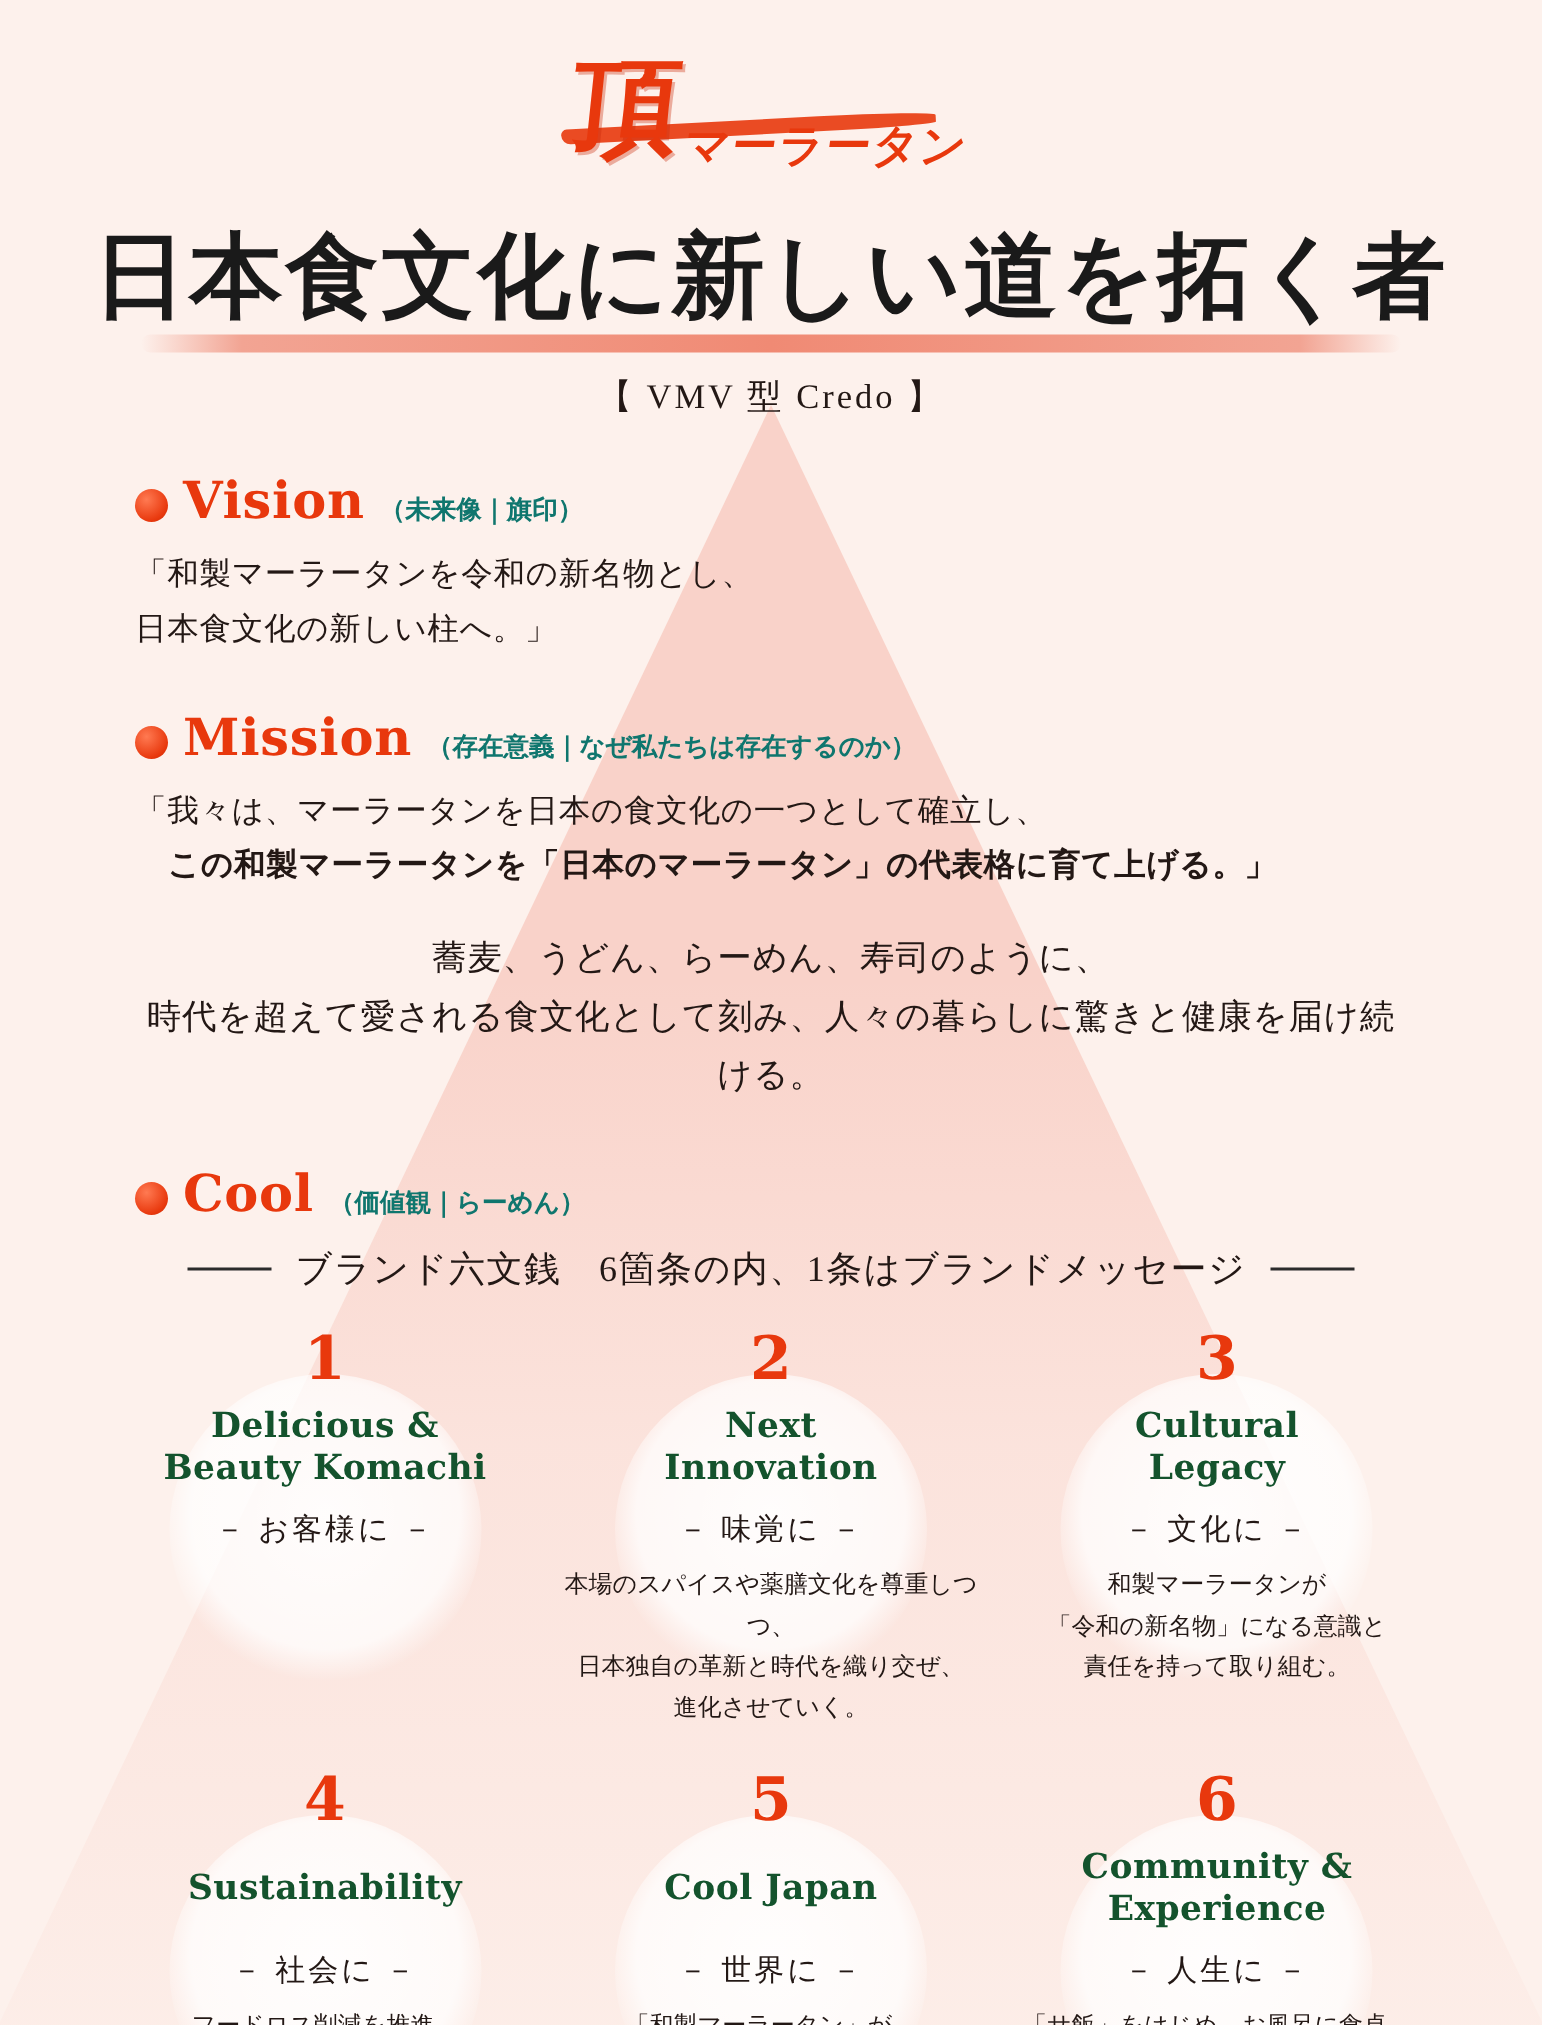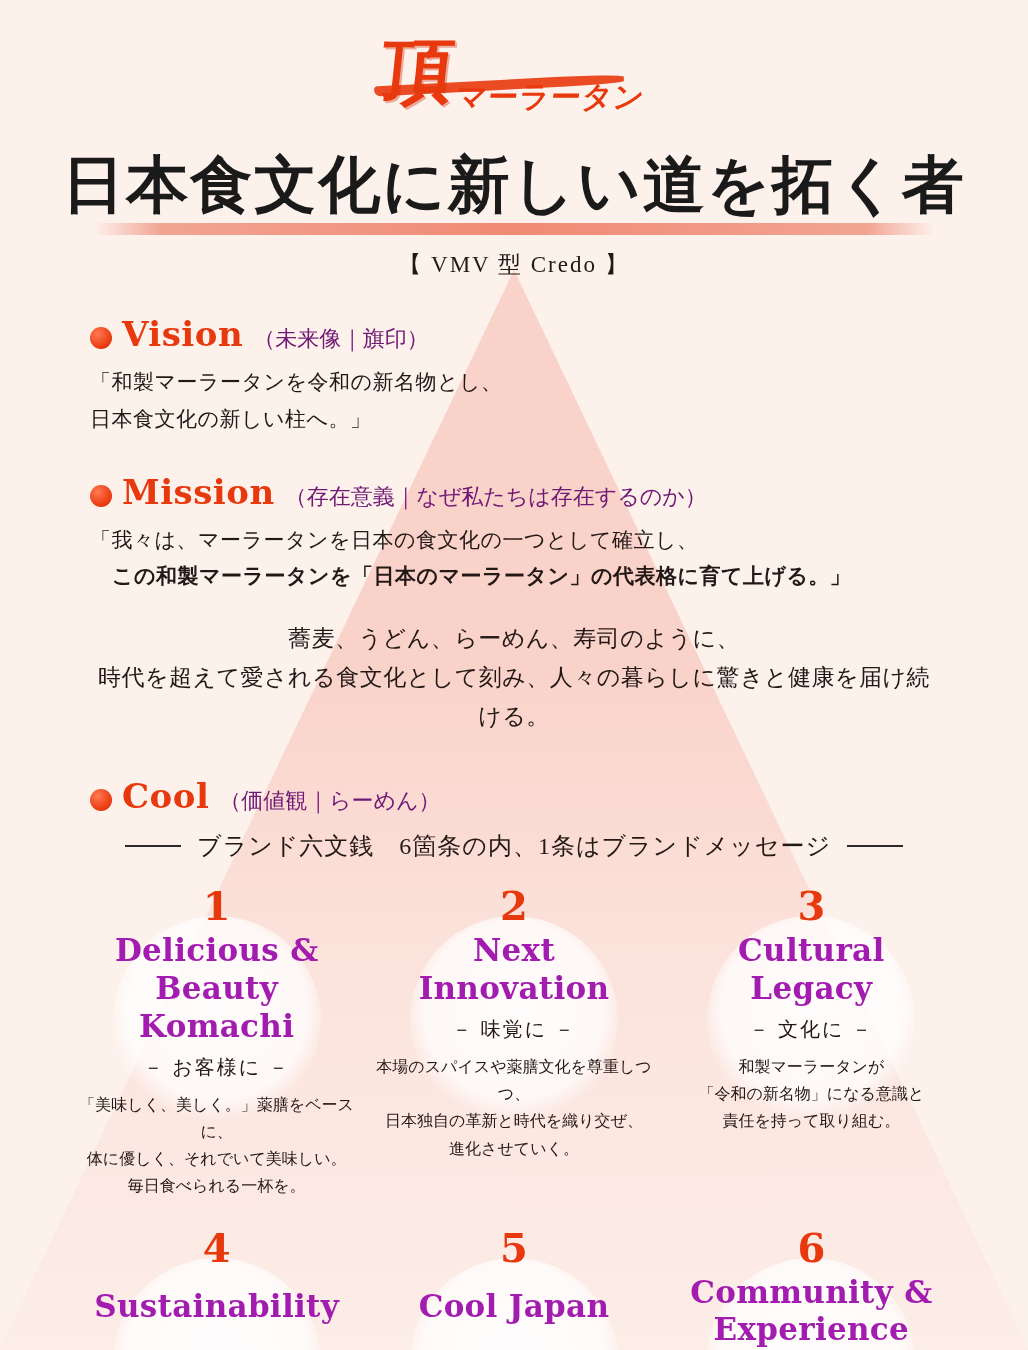--- a/index.html
+++ b/index.html
@@ -80,21 +80,21 @@
   .sec-head{display:flex;align-items:baseline;gap:10px;text-align:right;}
   .dot{
     width:22px;height:22px;border-radius:50%;
     background:radial-gradient(circle at 35% 32%, #ff7a52 0%, #e8380d 70%, #c22a06 100%);
     display:inline-block;flex:0 0 auto;position:relative;top:3px;
   }
   .sec-title{
     font-family:"DejaVu Serif",serif;
     font-size:34px;font-weight:bold;color:#e8380d;letter-spacing:.5px;
   }
-  .sec-sub{font-size:22px;color:#701a75;}
+  .sec-sub{font-size:17px;color:#0f766e;font-weight:bold;}
   .sec-body{
     margin-top:10px;font-size:21px;line-height:1.75;color:#231815;letter-spacing:.5px;
   }
   .sec-body .indent{padding-left:22px;display:block;font-weight:bold;}
   .mission-emph{
     margin-top:24px;text-align:center;font-weight:normal;font-size:23px;line-height:1.7;
     letter-spacing:.5px;
   }
 
   
@@ -115,21 +115,21 @@
     width:208px;height:208px;border-radius:50%;
     background:radial-gradient(circle at 50% 45%, rgba(255,255,255,.92) 0%, rgba(255,255,255,.75) 58%, rgba(255,255,255,0) 72%);
     z-index:-1;
   }
   .num{
     font-family:"DejaVu Serif",serif;
     font-size:40px;font-weight:bold;color:#e8380d;line-height:1;margin-bottom:6px;
   }
   .cname{
     font-family:"DejaVu Serif",serif;
-    font-size:31px;font-weight:bold;color:#a21caf;line-height:1.22;letter-spacing:.3px;
+    font-size:23px;font-weight:bold;color:#14532d;line-height:1.22;letter-spacing:.3px;
     min-height:66px;display:flex;align-items:center;justify-content:center;
   }
   .caudience{font-size:20px;margin-top:8px;letter-spacing:2px;}
   .cdesc{font-size:16px;line-height:1.7;margin-top:10px;color:#231815;}
 </style>
 </head>
 <body>
 
 <div class="page">
 
@@ -189,21 +189,20 @@
         <span class="rule"></span>
       </div>
     </div>
 
     <div class="grid">
       <div class="cell">
         <div class="circle"></div>
         <div class="num">1</div>
         <div class="cname">Delicious &amp;<br>Beauty Komachi</div>
         <div class="caudience">－ お客様に －</div>
-        <div class="cdesc">「美味しく、美しく。」薬膳をベースに、<br>体に優しく、それでいて美味しい。<br>毎日食べられる一杯を。</div>
       </div>
       <div class="cell">
         <div class="circle"></div>
         <div class="num">2</div>
         <div class="cname">Next<br>Innovation</div>
         <div class="caudience">－ 味覚に －</div>
         <div class="cdesc">本場のスパイスや薬膳文化を尊重しつつ、<br>日本独自の革新と時代を織り交ぜ、<br>進化させていく。</div>
       </div>
       <div class="cell">
         <div class="circle"></div>

